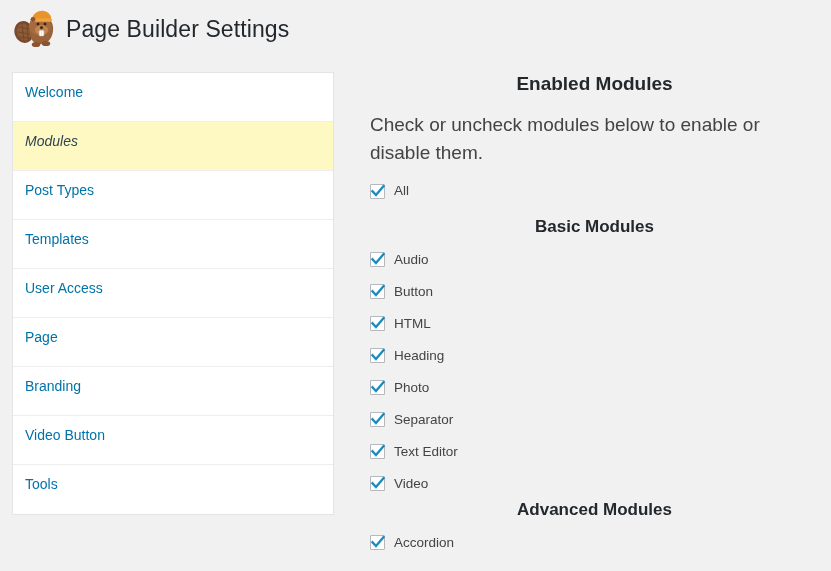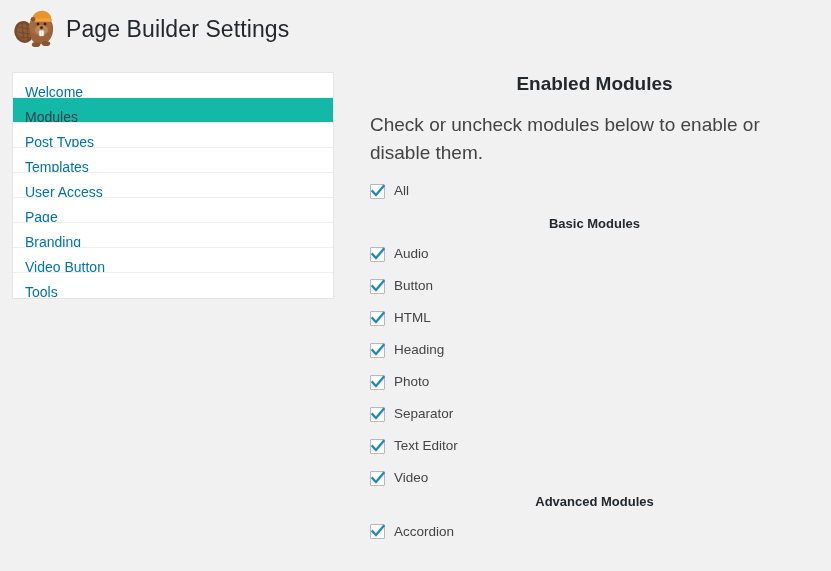--- a/index.html
+++ b/index.html
@@ -54,56 +54,57 @@
   
   .settings-nav {
     width: 322px;
     flex: 0 0 322px;
     background: #ffffff;
     border: 1px solid #e2e4e7;
     box-sizing: border-box;
     margin-top: 22px;
   }
   .nav-item {
-    height: 25px;
+    height: 49px;
     line-height: 39px;
     padding: 0 0 0 12px;
     border-bottom: 1px solid #eeeeee;
     font-size: 14px;
     color: #0073aa;
     cursor: pointer;
     box-sizing: border-box;
     white-space: nowrap;
     overflow: hidden;
   }
   .nav-item:last-child {
     border-bottom: none;
   }
   .nav-item.active {
-    background: #14b8a6;
+    background: #fef9c3;
     color: #2e4453;
+    font-style: italic;
   }
 
   
   .settings-content {
     flex: 1 1 auto;
     padding: 22px 0 0 36px;
     box-sizing: border-box;
     min-width: 0;
   }
   .section-heading {
     font-size: 19px;
     font-weight: bold;
     color: #23282d;
     margin: 0 0 14px 0;
     line-height: 1.3;
     text-align: center;
   }
   .section-heading.sub {
-    font-size: 13px;
+    font-size: 17px;
     margin-top: 8px;
     margin-bottom: 14px;
   }
   .section-desc {
     font-size: 19px;
     color: #444;
     margin: 0 0 16px 0;
     line-height: 1.5;
   }
 

